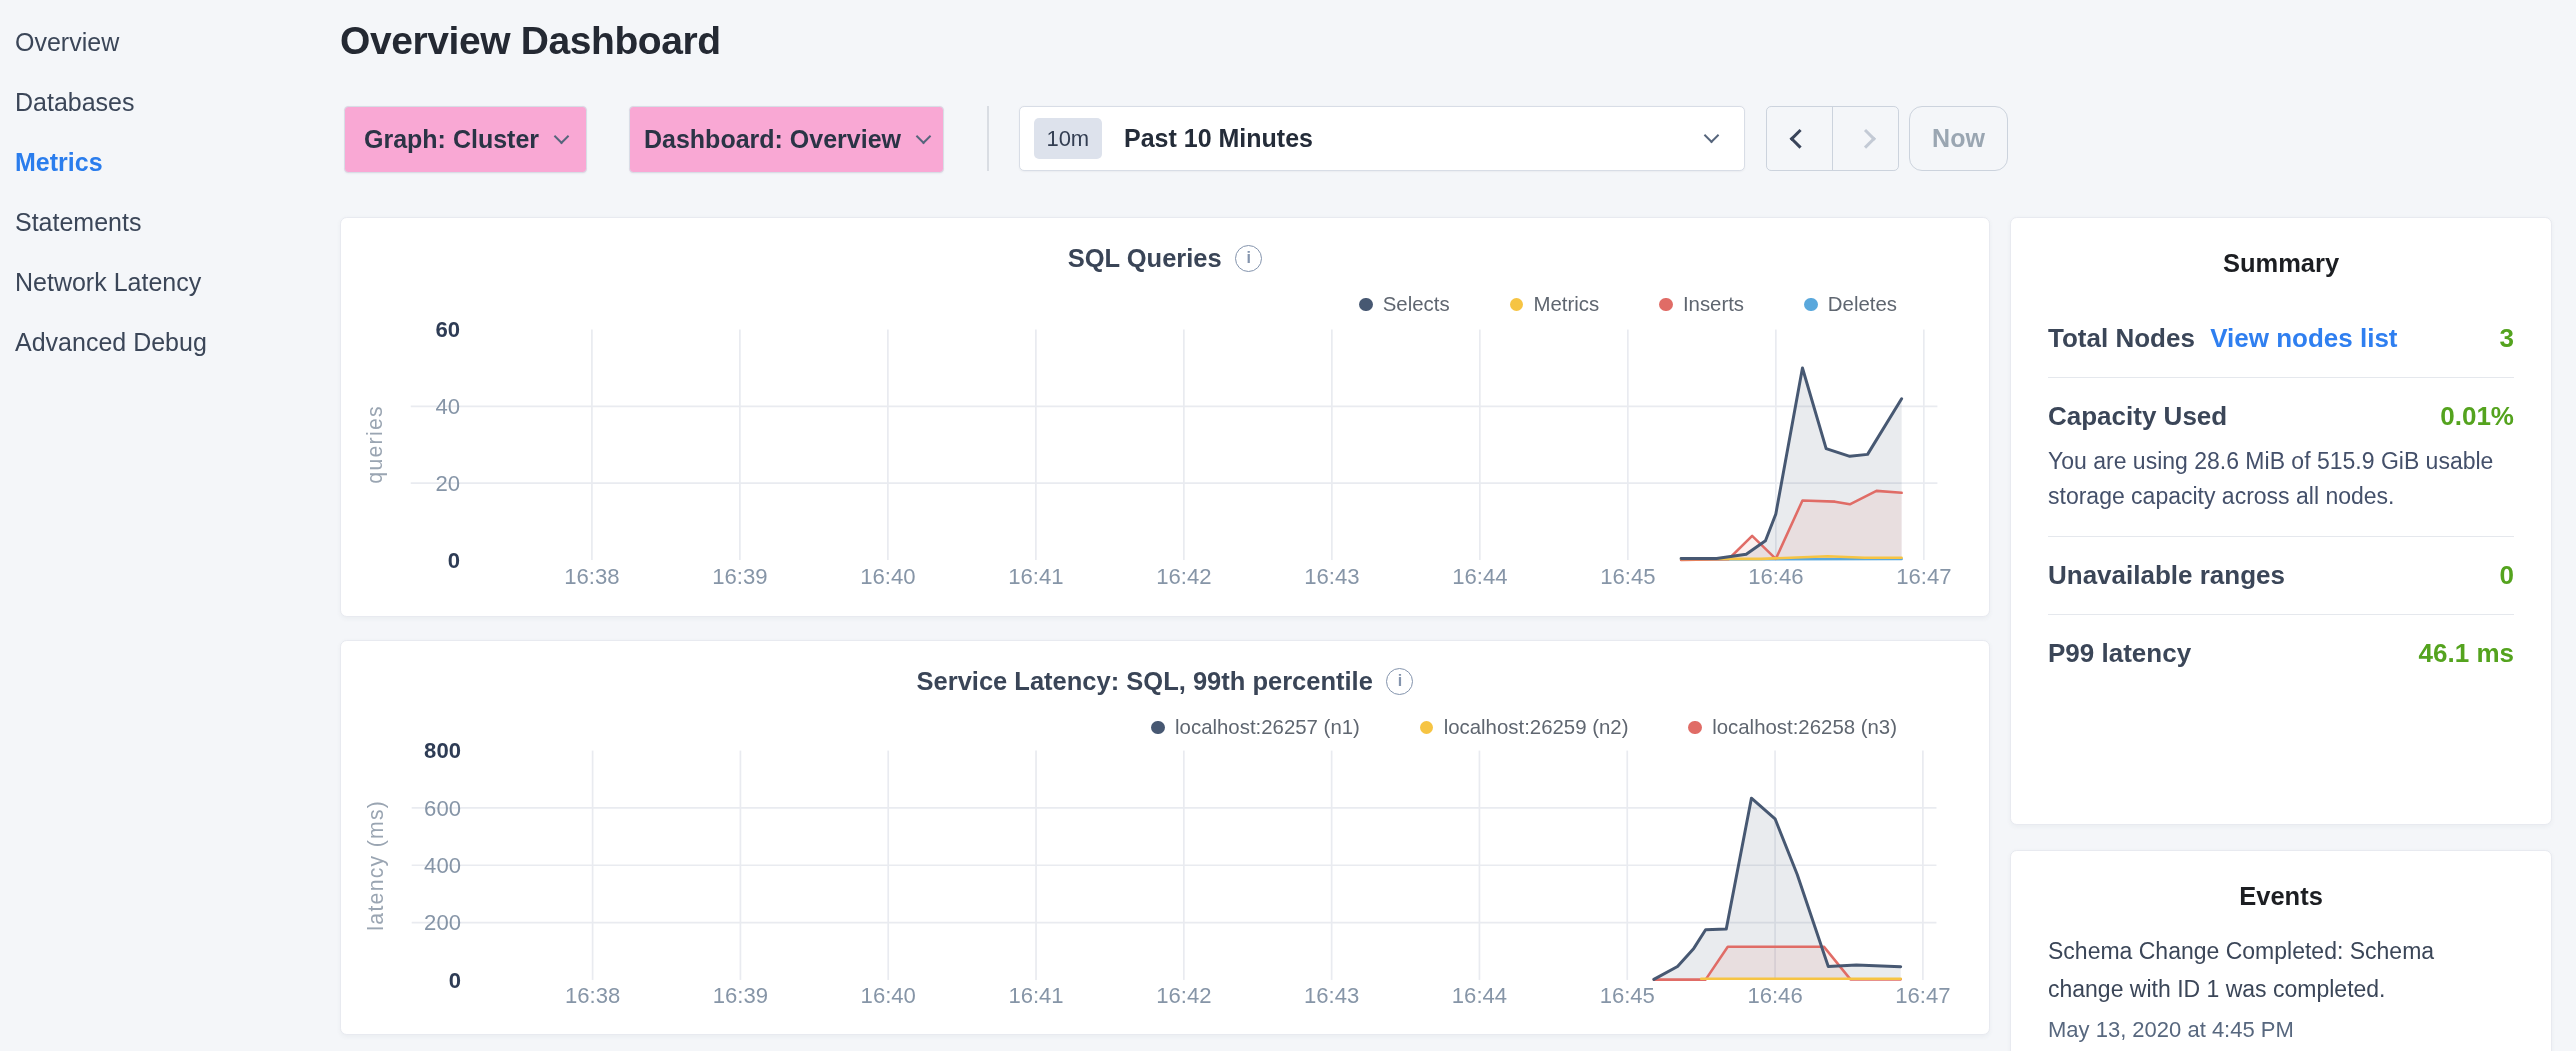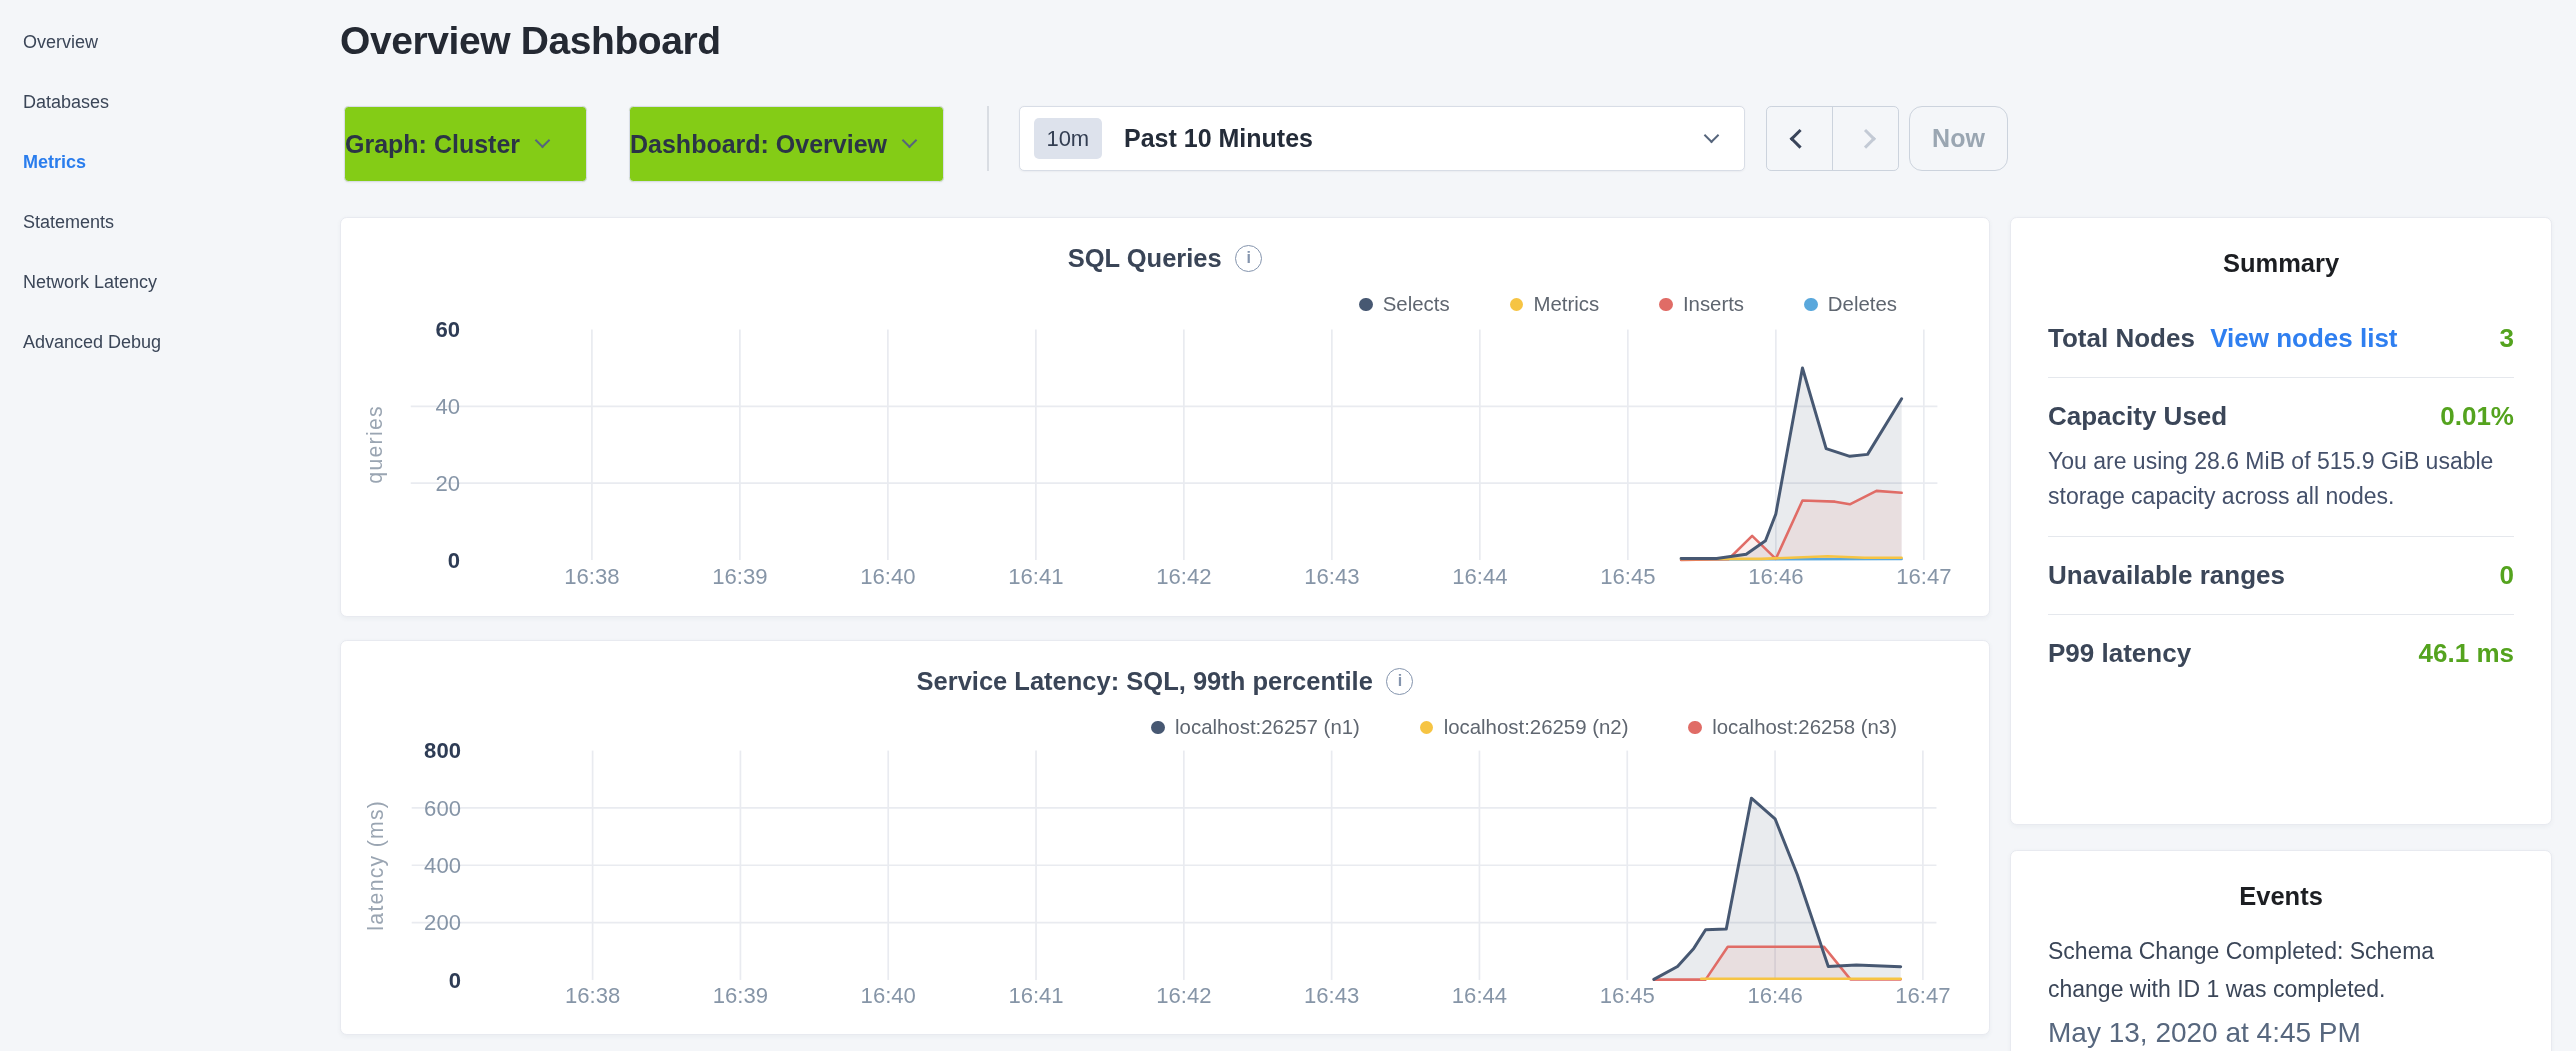--- a/index.html
+++ b/index.html
@@ -2,27 +2,27 @@
 <html style="font-size:13.6px"><head>
 <meta charset="utf-8">
 <style>
   * { margin:0; padding:0; box-sizing:border-box; }
   html,body { background:#f4f6f9; }
   body { font-family:"Liberation Sans","DejaVu Sans",sans-serif; color:#3b4658; }
   #app { position:relative; width:2576px; height:1051px; overflow:hidden; background:#f4f6f9; }
 
   
   .sidebar { position:absolute; left:0; top:0; width:340px; height:1051px; padding-top:12px; }
-  .nav-item { height:60px; line-height:60px; padding-left:23px; font-size:18px; color:#3b4658; cursor:pointer; white-space:nowrap; }
+  .nav-item { height:60px; line-height:60px; padding-left:15px; font-size:25px; color:#3b4658; cursor:pointer; white-space:nowrap; }
   .nav-item.active { color:#2a7ded; font-weight:700; }
 
   
   .page-title { position:absolute; left:340px; top:18.7px; font-size:39px; font-weight:700; color:#242933; letter-spacing:-0.4px; }
-  .dd { position:absolute; top:106px; height:76px; background:#84cc16; border:0.9px solid #d8dde6; border-radius:4.3px;
-        display:flex; align-items:center; gap:17px; font-size:25px; font-weight:700; color:#2b3446;
+  .dd { position:absolute; top:106px; height:67px; background:#f9a8d4; border:0.9px solid #d8dde6; border-radius:4.3px;
+        display:flex; align-items:center; justify-content:center; gap:17px; font-size:25px; font-weight:700; color:#2b3446;
         box-shadow:0 0.9px 1.7px rgba(50,60,80,.05); cursor:pointer; }
   .dd1 { left:344px; width:243px; }
   .dd2 { left:629px; width:315px; }
   .chev { width:11px; height:11px; border-right:2.6px solid #56657c; border-bottom:2.6px solid #56657c; transform:rotate(45deg); margin-top:-6.8px; }
   .tw-divider { position:absolute; left:987px; top:106px; width:1.7px; height:65px; background:#d9dde3; }
   .time-sel { position:absolute; left:1019px; top:106px; width:726px; height:65px; background:#fff; border:0.9px solid #d8dde6;
               border-radius:5.1px; display:flex; align-items:center; padding:0 27px 0 13.6px; gap:22px; cursor:pointer;
               box-shadow:0 0.9px 1.7px rgba(50,60,80,.05); }
   .time-badge { background:#dde2ec; border-radius:5.1px; padding:7.7px 12.8px; font-size:22px; font-weight:400; color:#333e52; }
   .time-label { font-size:25px; font-weight:700; color:#242c39; flex:1; }
@@ -56,21 +56,21 @@
   .side-heading { text-align:center; font-size:25.5px; font-weight:700; color:#1c1e22; margin-bottom:22px; }
   .srow { padding:23px 0; }
   .srow + .srow { border-top:0.9px solid #e5e8ed; }
   .srow-head { display:flex; align-items:baseline; }
   .srow-label { font-size:26px; font-weight:700; color:#3b4658; }
   .srow-link { font-size:26px; font-weight:700; color:#2f7ff0; margin-left:15.3px; cursor:pointer; text-decoration:none; }
   .srow-spacer { flex:1; }
   .srow-value { font-size:26px; font-weight:700; color:#54a31e; }
   .srow-desc { font-size:23px; color:#44506a; line-height:1.5; margin-top:12px; }
   .event-msg { font-size:23px; color:#3b4658; line-height:1.65; margin-top:12px; }
-  .event-time { font-size:28px; color:#57677e; margin-top:8.5px; }
+  .event-time { font-size:22px; color:#57677e; margin-top:8.5px; }
 </style>
 </head>
 <body>
 
 <div id="app">
 
   <nav class="sidebar">
     <div class="nav-item">Overview</div>
     <div class="nav-item">Databases</div>
     <div class="nav-item active">Metrics</div>

